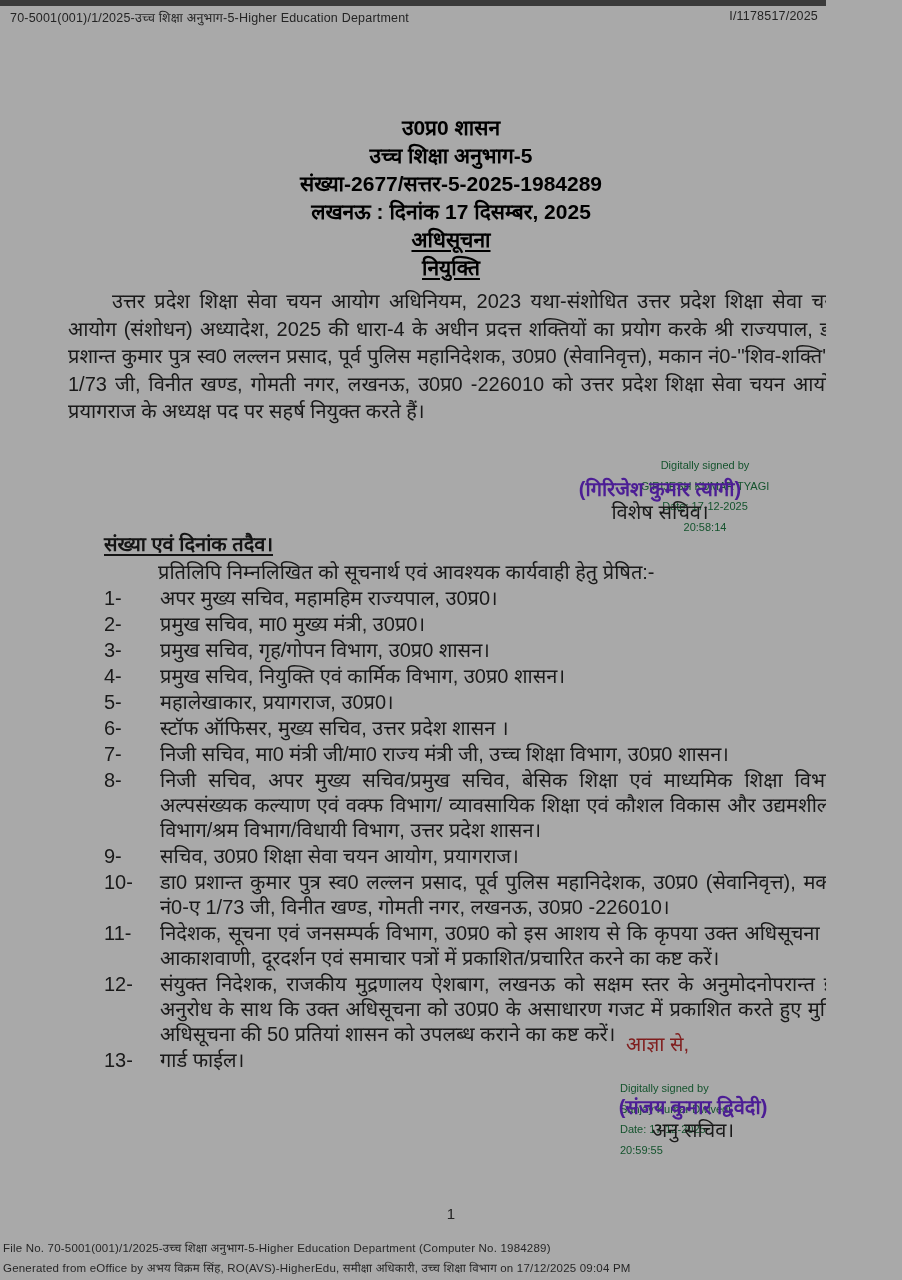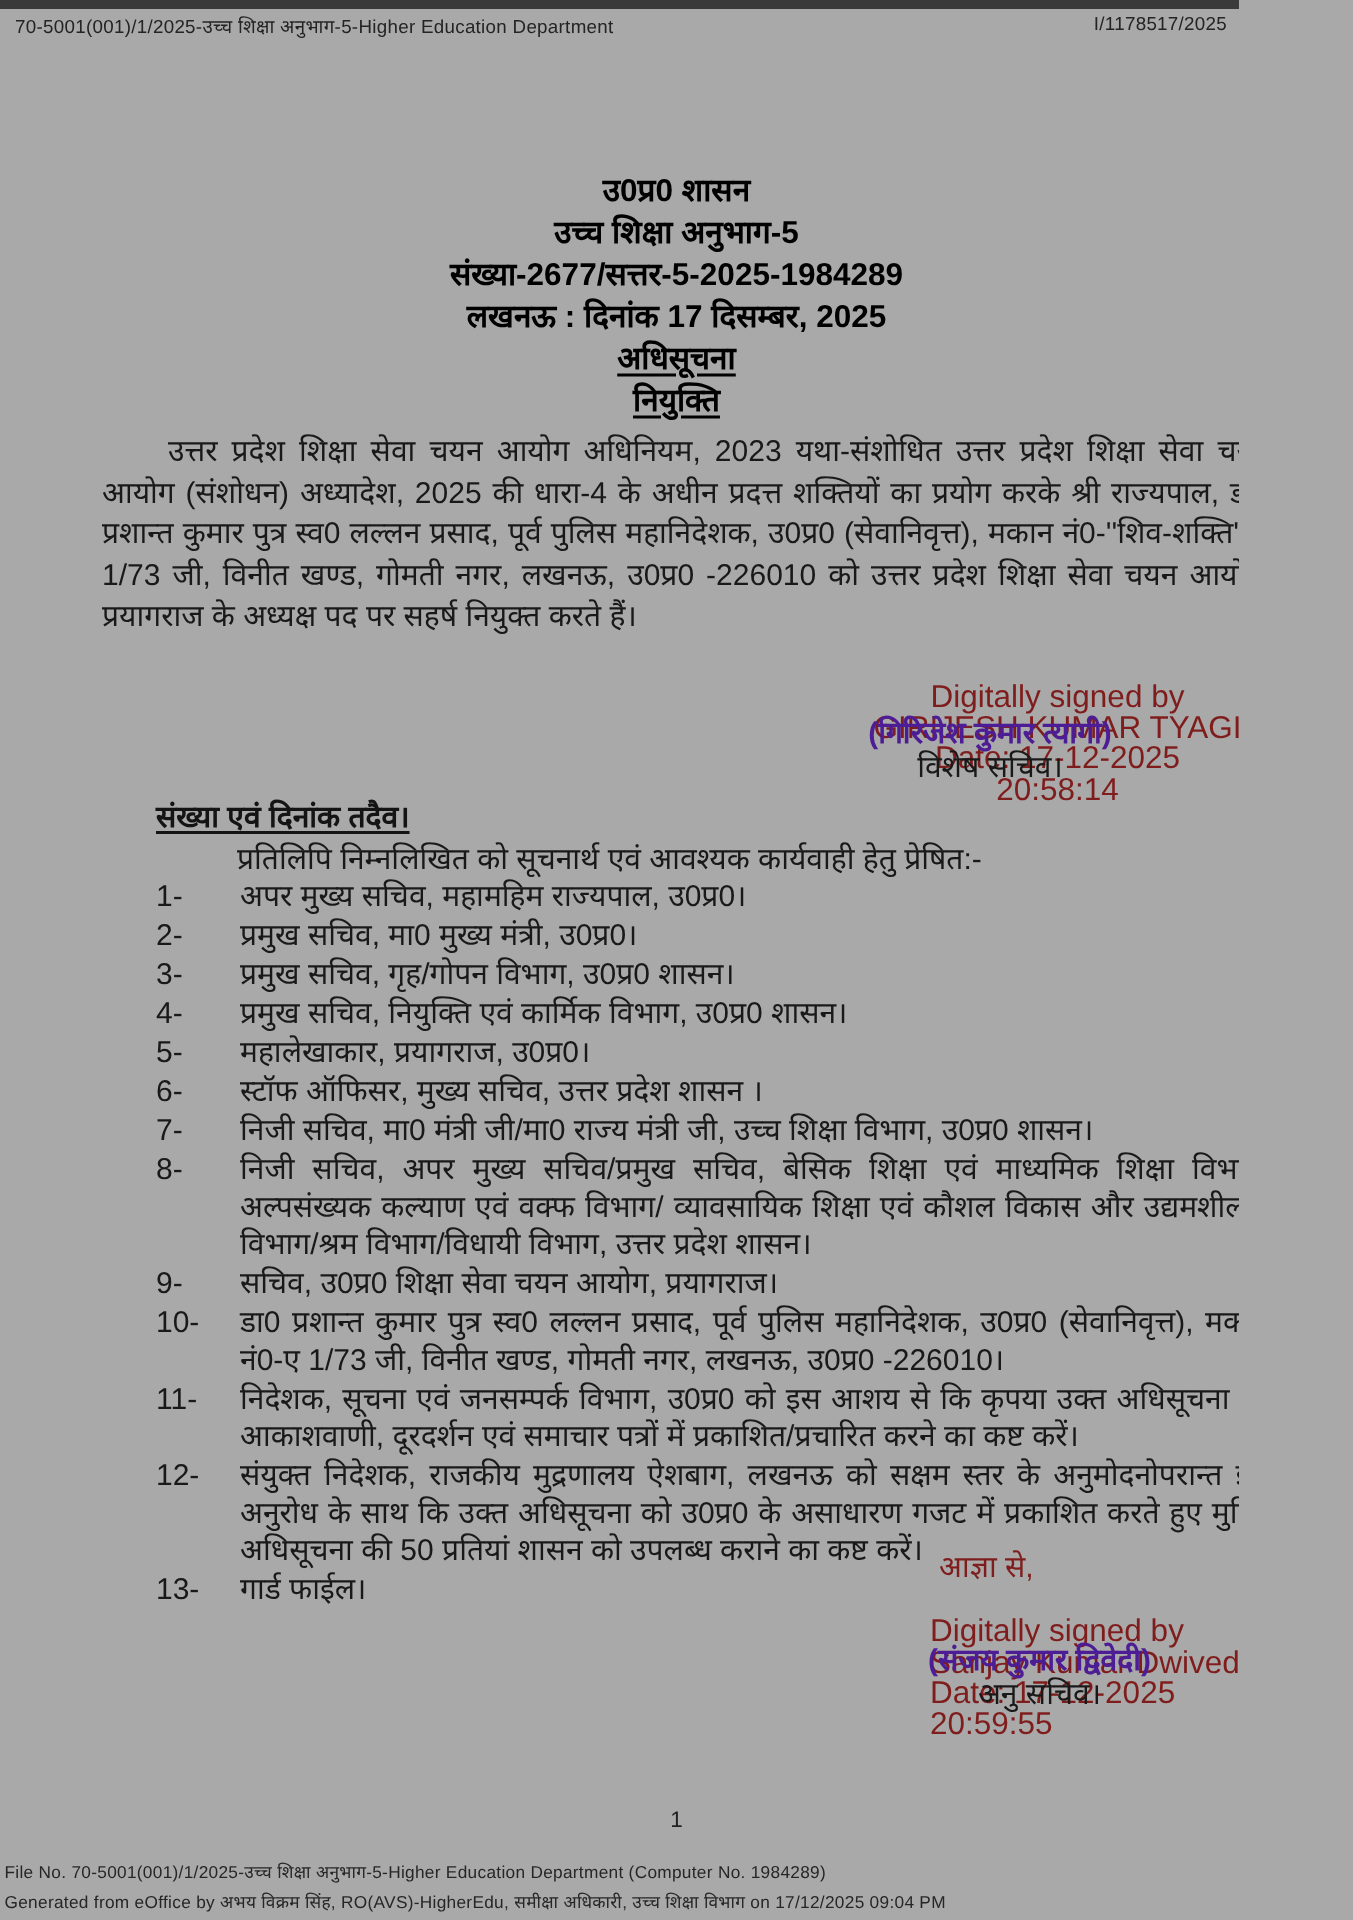--- a/index.html
+++ b/index.html
@@ -12,21 +12,21 @@
        font-size:12.5px;letter-spacing:.2px;color:#242424;}
 
   .center-head{position:absolute;top:114px;left:0;width:902px;text-align:center;
        font-weight:bold;font-size:21px;line-height:28px;color:#000000;}
   .center-head .u{text-decoration:underline;text-decoration-thickness:2px;text-underline-offset:3px;}
 
   .para{position:absolute;top:288px;left:68px;width:779px;margin:0;
        font-size:20px;line-height:27.5px;text-align:justify;text-indent:44px;color:#191919;}
 
   .sig{position:absolute;}
-  .sig .digi{font-size:21px;line-height:20.5px;color:#7f1d1d;}
+  .sig .digi{font-size:11px;line-height:20.5px;color:#14532d;}
   .sig .overlay{position:absolute;text-align:center;}
   .sig .sname{font-size:20px;font-weight:bold;line-height:24px;white-space:nowrap;color:#4c1d95;}
   .sig .srole{font-size:20px;line-height:23px;color:#191919;}
   .sig1{top:455px;left:565px;width:280px;}
   .sig1 .digi{text-align:center;}
   .sig1 .overlay{top:22px;left:-45px;width:280px;}
   .sig2{top:1078px;left:620px;width:230px;}
   .sig2 .digi{text-align:left;}
   .sig2 .overlay{top:17px;left:-42px;width:230px;}
 

